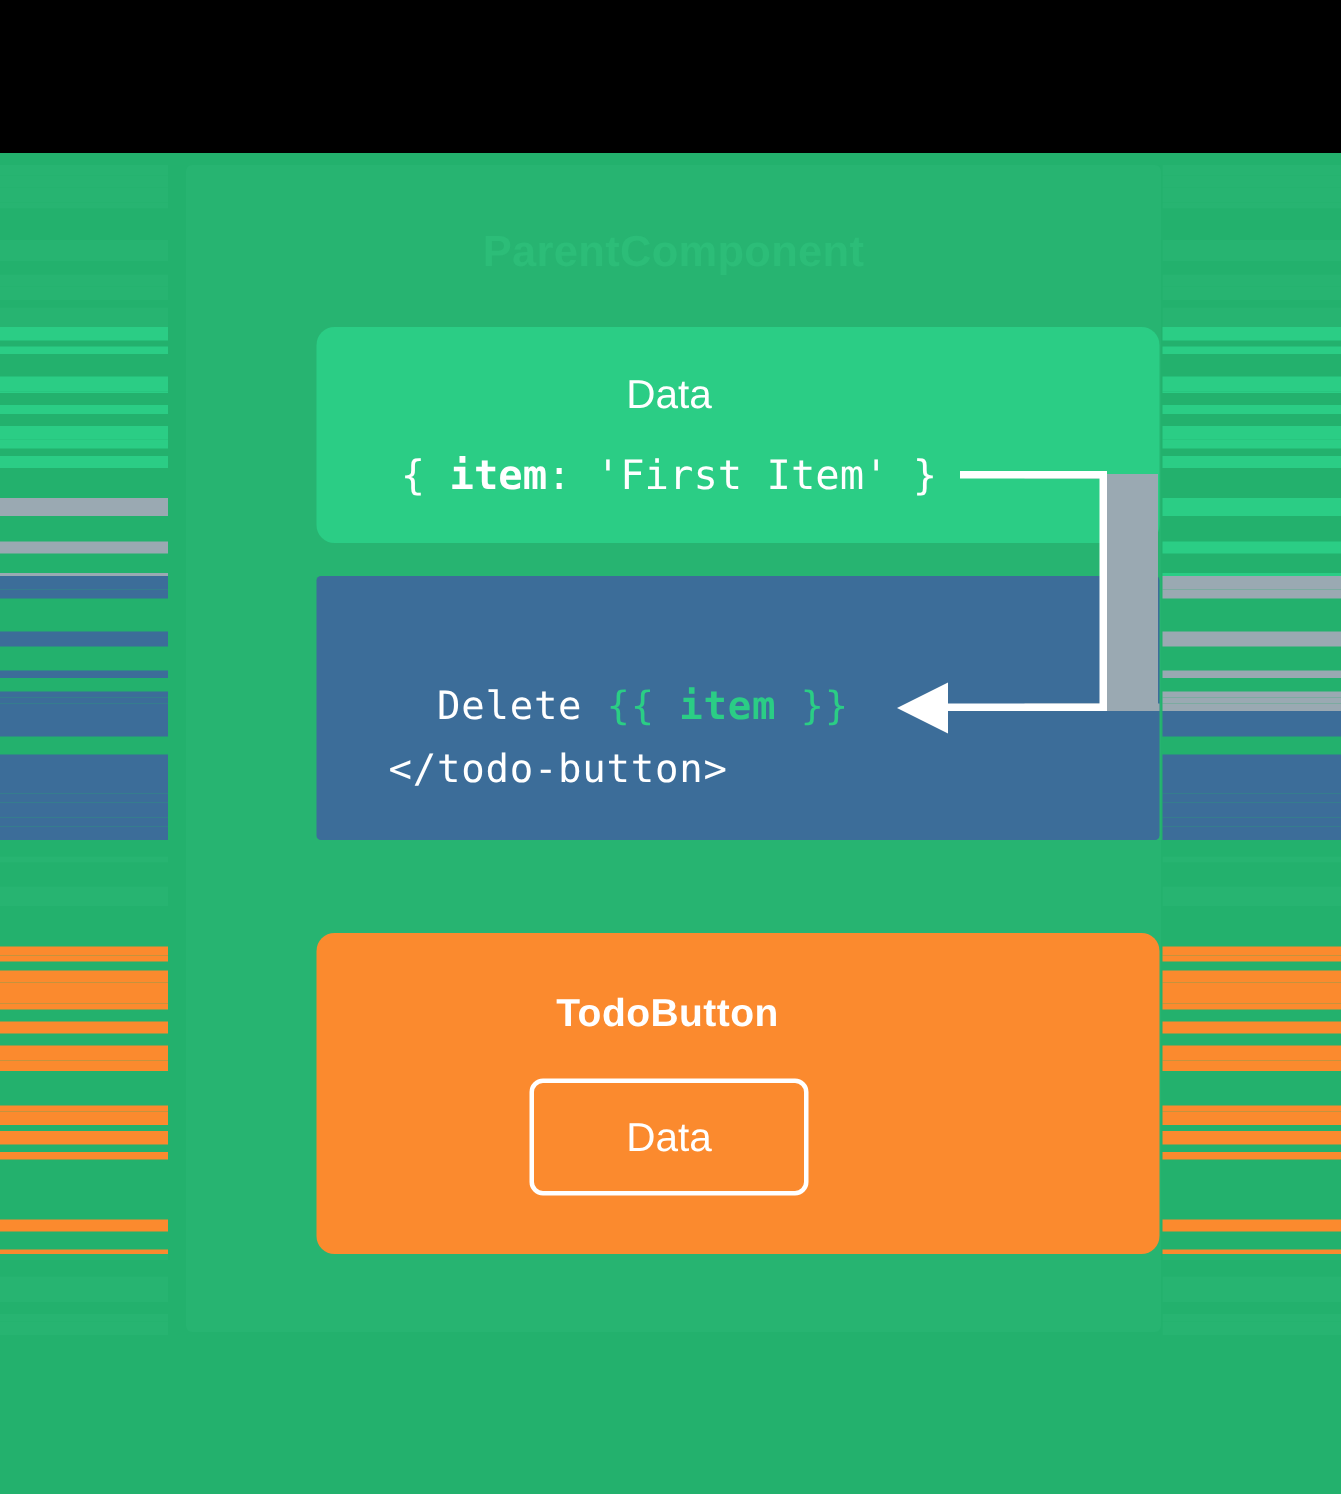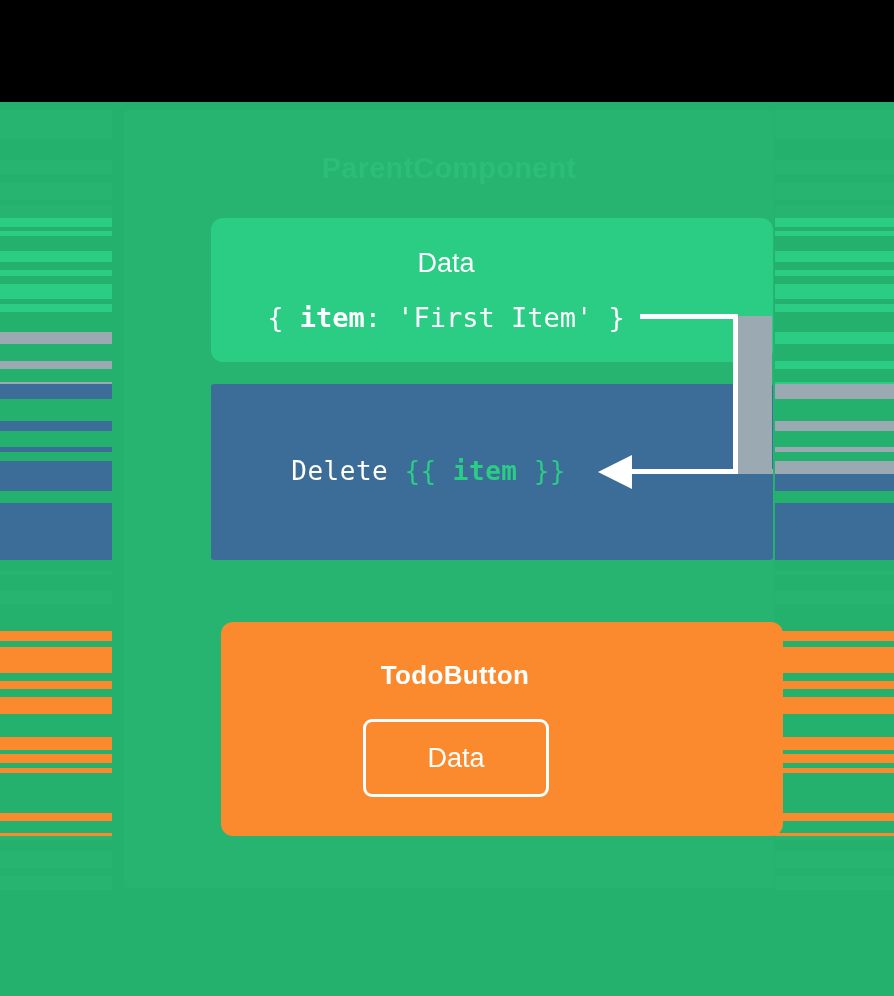--- a/index.html
+++ b/index.html
@@ -122,21 +122,20 @@
 
   
   .todo-card {
     position: absolute;
     left: 211px;
     top: 520px;            
     width: 562px;
     height: 214px;
     background: #fb8a2e;
     border-radius: 12px;
-    margin-left: 10px;
   }
   .todo-title {
     position: absolute;
     left: 0;
     top: 38px;
     width: 468px;
     text-align: center;
     font-size: 26px;
     font-weight: 700;
     color: #ffffff;
@@ -235,20 +234,21 @@
       <div class="parent-title">ParentComponent</div>
     </div>
 
     <div class="data-card">
       <div class="data-card-title">Data</div>
       <div class="data-card-code"><span>{ </span><b>item</b><span>: 'First Item' }</span></div>
     </div>
 
     <div class="code-card">
       <div class="code-line l2"><span>  Delete </span><span class="mustache">{{ </span><span class="mustache-var">item</span><span class="mustache"> }}</span></div>
+      <div class="code-line l3">&lt;/todo-button&gt;</div>
     </div>
 
     <div class="todo-card">
       <div class="todo-title">TodoButton</div>
       <div class="todo-databtn">Data</div>
     </div>
 
   </div>
 
   <div class="conn artifact-gray-seg-a"></div>

